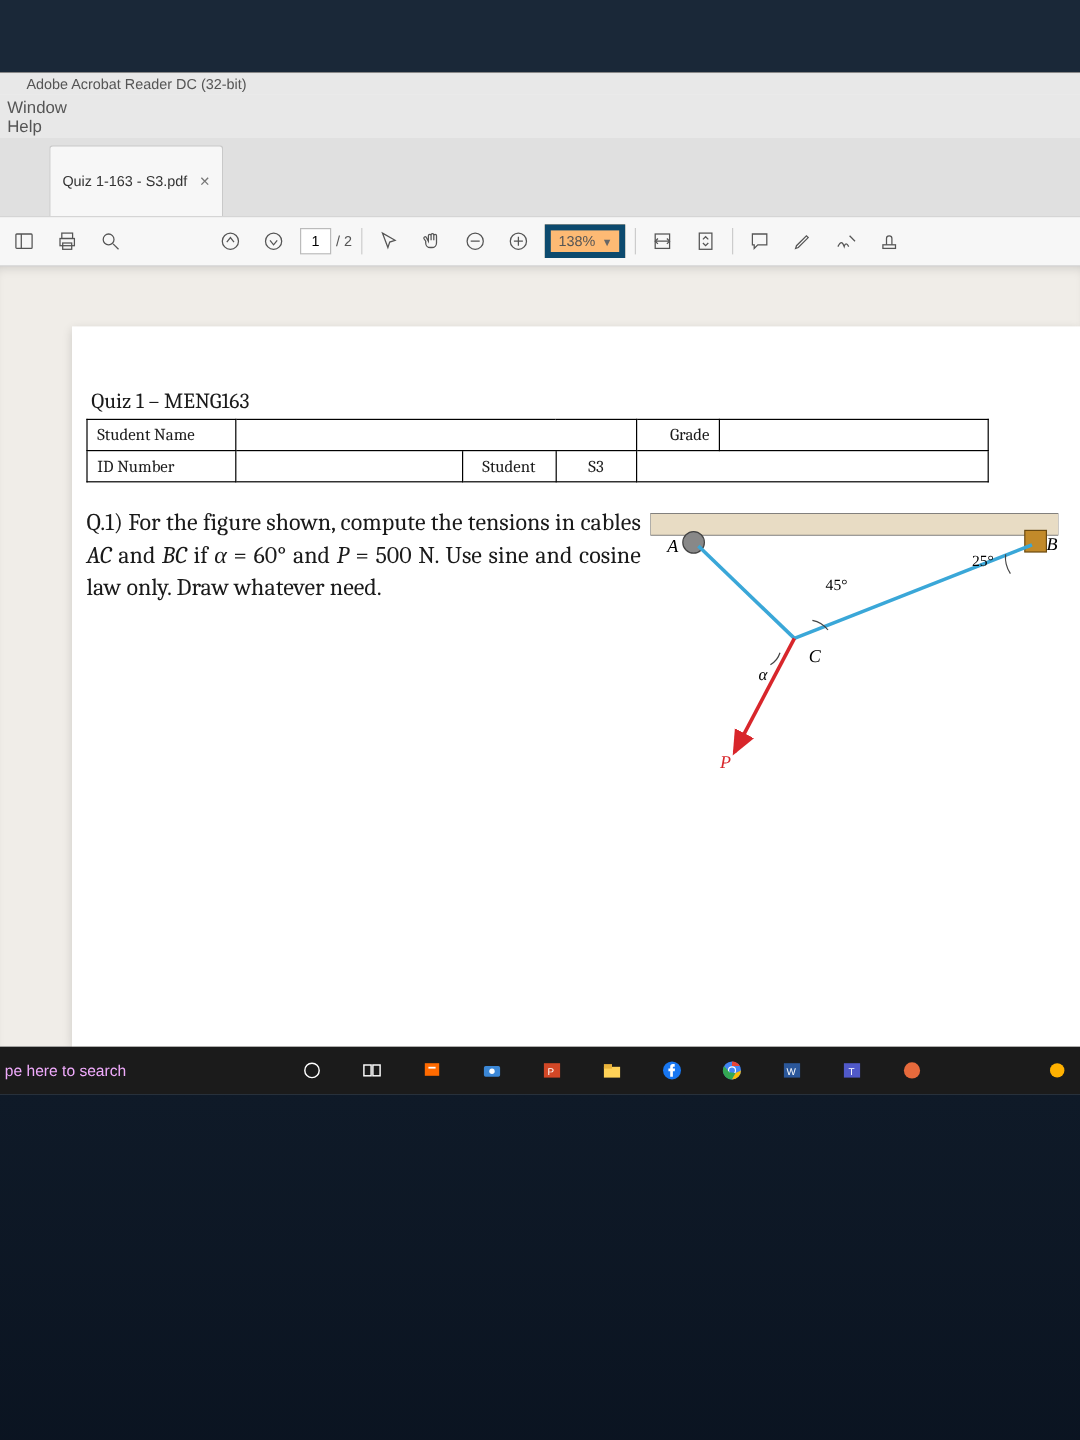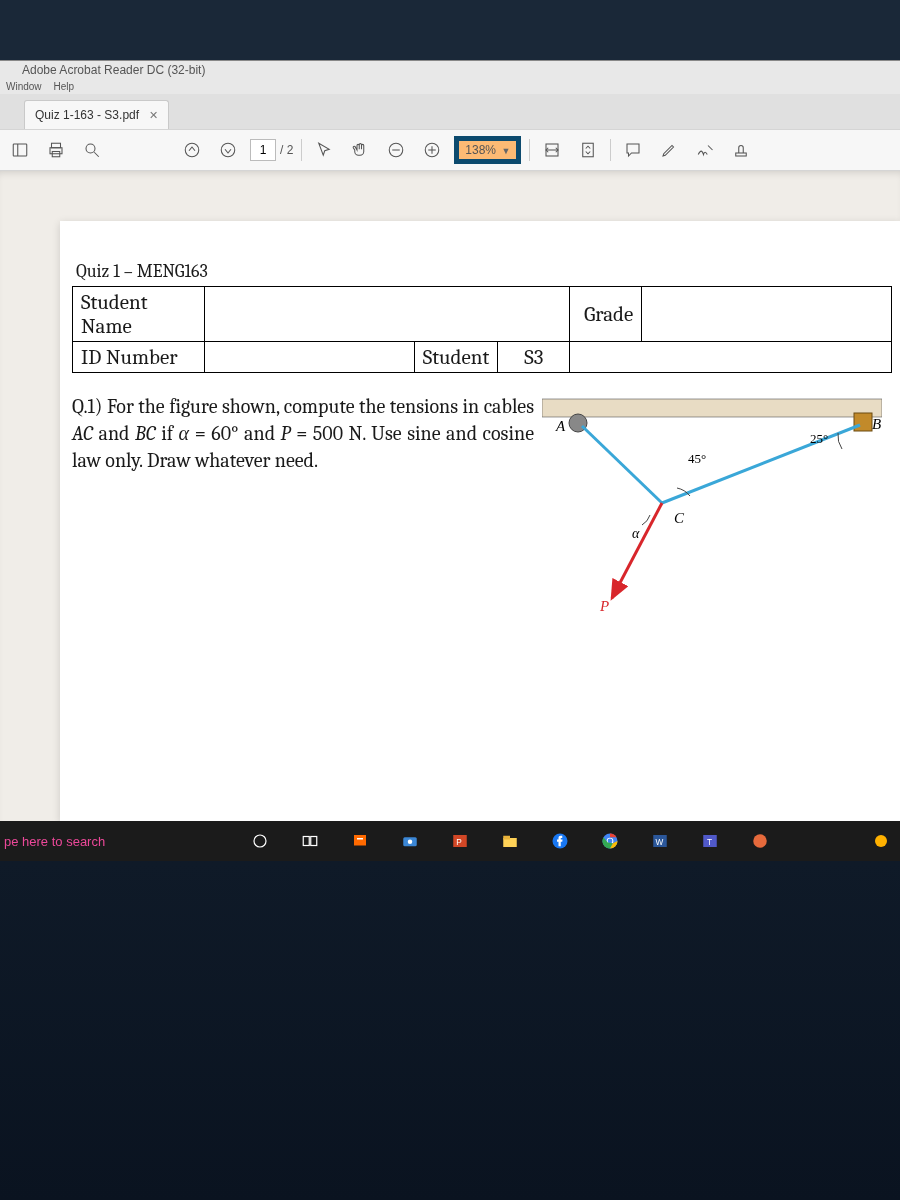--- a/index.html
+++ b/index.html
@@ -20,42 +20,43 @@
   border-top: 1px solid #888;
 }
 .titlebar {
   background: #e8e8e8;
   font-size: 12px;
   color: #555;
   padding: 2px 22px;
 }
 .menubar {
   background: #e8e8e8;
-  font-size: 10px;
+  font-size: 14px;
   color: #555;
   padding: 2px 6px;
   display: flex;
-  gap: 12px;
+  flex-direction: column;
 }
 .tabbar {
   background: #e0e0e0;
   padding: 6px 24px 0 24px;
   display: flex;
 }
 .tab {
   background: #f7f7f7;
   border: 1px solid #c9c9c9;
   border-bottom: none;
   border-radius: 3px 3px 0 0;
-  padding: 7px 10px;
+  padding: 22px 10px;
   font-size: 12px;
   color: #333;
   display: flex;
   align-items: center;
   gap: 10px;
+  margin-left: 17px;
 }
 .tab-close { color: #777; font-size: 11px; }
 .toolbar {
   background: #f7f7f7;
   border-top: 1px solid #d5d5d5;
   border-bottom: 1px solid #d5d5d5;
   padding: 6px 6px;
   display: flex;
   align-items: center;
   gap: 8px;
@@ -99,26 +100,26 @@
   width: 840px;
   height: 600px;
   padding: 40px 18px 20px 12px;
   font-family: Cambria, Georgia, serif;
   color: #1a1a1a;
   box-shadow: 0 2px 8px rgba(0,0,0,0.15);
   position: relative;
 }
 .quiz-title {
   font-size: 18px;
-  margin: 0 0 4px 4px;
+  margin: 12px 0 4px 4px;
 }
 table.info {
   border-collapse: collapse;
-  font-size: 21px;
-  width: 820px;
+  font-size: 14px;
+  width: 752px;
   border-radius: 23px;
 }
 table.info td {
   border: 1px solid #000;
   padding: 3px 8px;
   height: 26px;
   vertical-align: middle;
 }
 .td-lbl { width: 132px; }
 .td-name-val { width: 210px; }
@@ -142,21 +143,21 @@
 .taskbar {
   background: #1b1b1b;
   height: 40px;
   display: flex;
   align-items: center;
   gap: 20px;
   padding: 0 4px;
   color: #ccc;
   font-size: 13px;
 }
-.taskbar .search-label { color: #ec4899; font-size: 13px; margin-right: 40px; }
+.taskbar .search-label { color: #f0abfc; font-size: 13px; margin-right: 40px; }
 .tb-slot { width: 30px; height: 30px; display:flex; align-items:center; justify-content:center; }
 .tb-slot svg { width:18px; height:18px; }
 .below-laptop { height: 340px; background: linear-gradient(#0f1a28, #0a1320); }
 </style>
 </head>
 <body>
 
 <div class="screen-photo">
 
   <div class="app-window">

